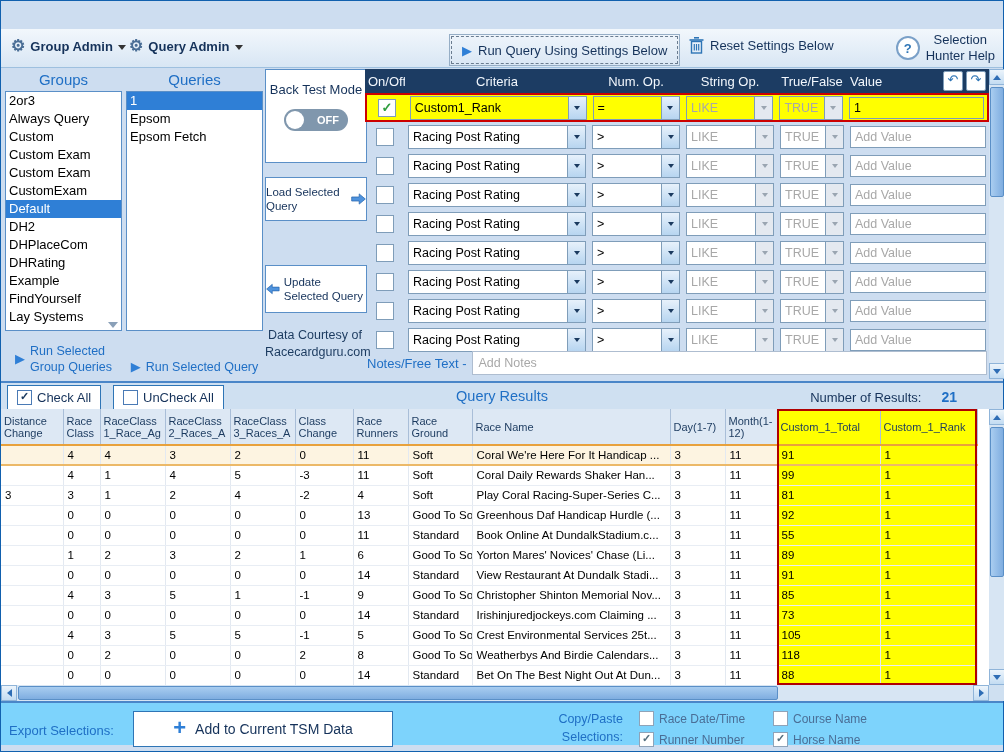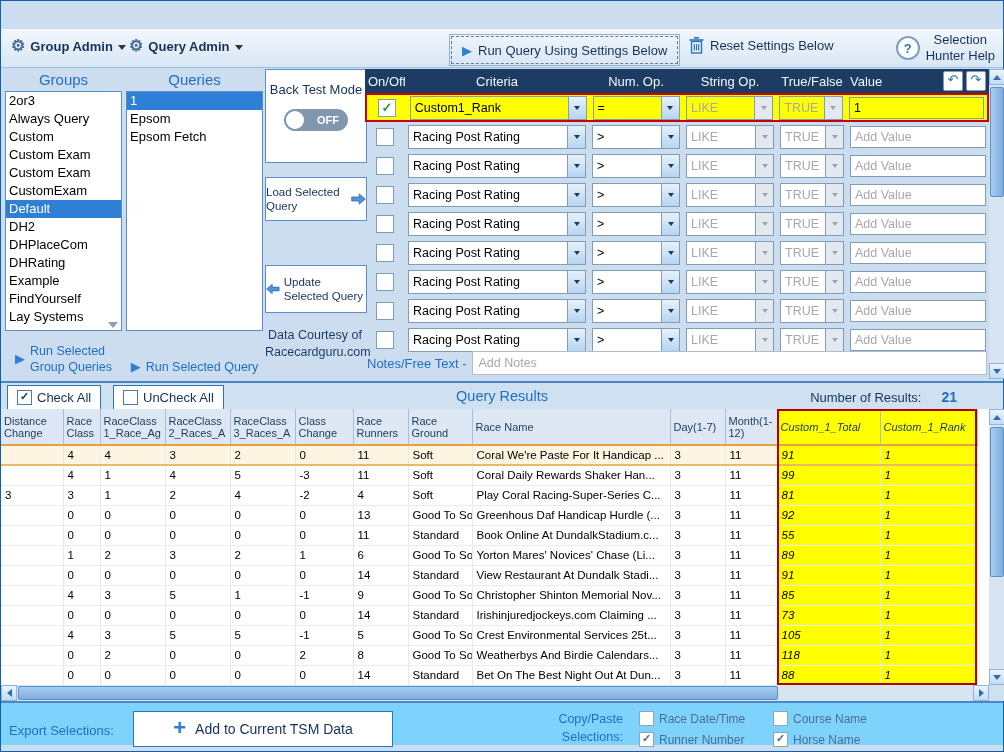--- a/index.html
+++ b/index.html
@@ -102,21 +102,21 @@
   .results-title{position:absolute;left:0;right:0;top:5px;text-align:center;color:#1f6fc5;font-size:14.5px;pointer-events:none;}
   .results-count{position:absolute;right:46px;top:6px;display:flex;gap:20px;align-items:center;}
   .rc-label{color:#15325a;font-size:13px;padding-left:28px;}
   .rc-value{color:#1f6fc5;font-size:14px;font-weight:bold;}
 
   
   .results-wrap{position:absolute;left:0;top:408px;width:988px;height:276px;background:#fff;overflow:hidden;}
   table{border-collapse:collapse;table-layout:fixed;width:976px;}
   th{background:#dde8f4;color:#1b3a5f;font-size:11px;font-weight:normal;text-align:left;padding:1px 3px;height:36px;vertical-align:middle;border-right:1px solid #a9bed8;border-bottom:1px solid #8fa9c8;overflow:hidden;box-sizing:border-box;}
   td{font-size:11.5px;color:#000;padding:0 4px;height:20px;border-right:1px solid #e3e9f1;border-bottom:1px solid #e8edf4;overflow:hidden;white-space:nowrap;box-sizing:border-box;}
-  th.yel,td.yel{background:#ffff00;font-style:italic;}
+  th.yel,td.yel{background:#ffff00;}
   tr.selrow td{background:#fdf4e1;border-top:2px solid #e8a13c;border-bottom:2px solid #ecb968;}
   tr.selrow td.yel{background:#ffff00;}
   .col-overlay{position:absolute;left:776px;top:0;width:200px;height:276px;border:2px solid #b00000;box-sizing:border-box;pointer-events:none;}
 
   
   .footer{position:absolute;left:0;top:700px;width:100%;height:44px;background:#7dd3fc;border-top:2px solid #4a86c8;box-sizing:border-box;}
   .export-label{position:absolute;left:8px;top:20px;color:#1f6fc5;font-size:13px;}
   .add-btn{position:absolute;left:132px;top:8px;width:258px;height:34px;background:#fff;border:1px solid #2e75b6;display:flex;align-items:center;justify-content:center;gap:9px;font-size:14px;color:#15325a;}
   .plus{color:#2f7fd6;font-size:22px;font-weight:bold;line-height:1;margin-top:-2px;}
   .copy-label{position:absolute;left:536px;top:8px;width:86px;text-align:right;color:#1f6fc5;font-size:12.5px;line-height:1.4;}
@@ -679,21 +679,21 @@
       <tbody>
           <tr class="selrow">
             <td></td>
             <td>4</td>
             <td>4</td>
             <td>3</td>
             <td>2</td>
             <td>0</td>
             <td>11</td>
             <td>Soft</td>
-            <td>Coral We're Paste For It Handicap ...</td>
+            <td>Coral We're Here For It Handicap ...</td>
             <td>3</td>
             <td>11</td>
             <td class="yel">91</td>
             <td class="yel">1</td>
           </tr>
           <tr>
             <td></td>
             <td>4</td>
             <td>1</td>
             <td>4</td>

